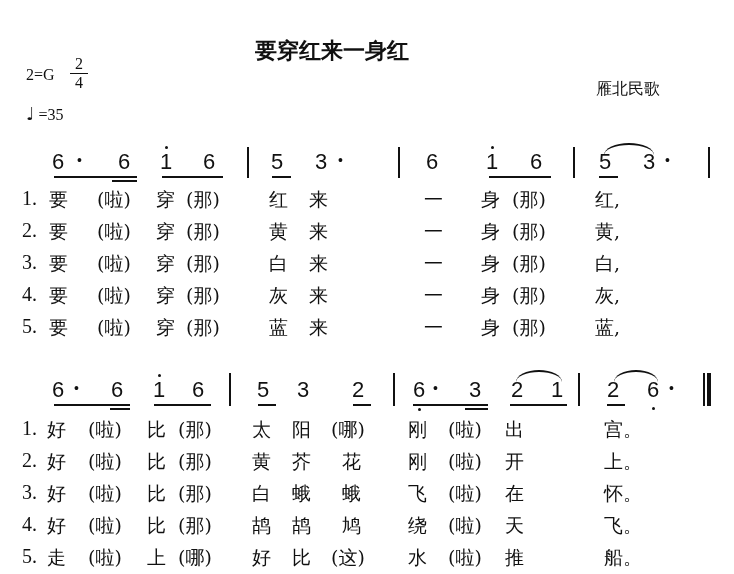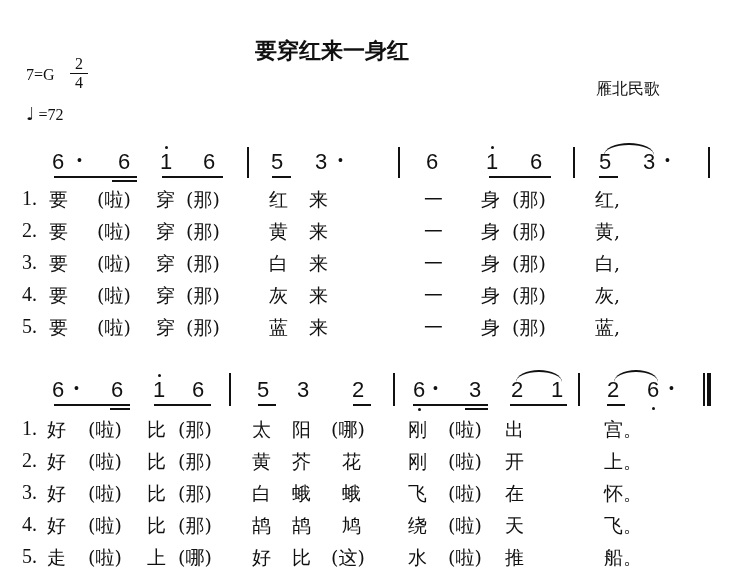--- a/index.html
+++ b/index.html
@@ -20,28 +20,28 @@
     .bar { position: absolute; width: 2px; background: #111; }
     .bar-thick { position: absolute; width: 4px; background: #111; }
     .slur { position: absolute; border-top: 2px solid #111; border-radius: 50% 50% 0 0 / 100% 100% 0 0; height: 10px; }
     .lyric { font-family: "DejaVu Serif", "Liberation Serif", serif; font-size: 19px; line-height: 22px; }
     .lnum { font-family: "Liberation Serif", serif; font-size: 20px; }
   </style>
 </head>
 <body>
 
 <div class="abs title">要穿红来一身红</div>
-<div class="abs key serif">7=G</div>
+<div class="abs key serif">2=G</div>
 <div class="abs frac serif">
   <span class="num">2</span>
   <span class="den">4</span>
 </div>
 <div class="abs tempo serif">
   <span style="font-family:'DejaVu Sans',sans-serif;font-size:18px;">♩</span>
-  <span>=72</span>
+  <span>=35</span>
 </div>
 <div class="abs composer">雁北民歌</div>
 
 <div>
 
   <span class="abs note" style="left:52px;top:150px;">6</span>
   <span class="abs dot-aug" style="left:77px;top:152px;">•</span>
   <span class="abs note" style="left:118px;top:150px;">6</span>
   <span class="abs note" style="left:160px;top:150px;">1</span>
   <span class="hidot" style="left:165px;top:146px;"></span>

